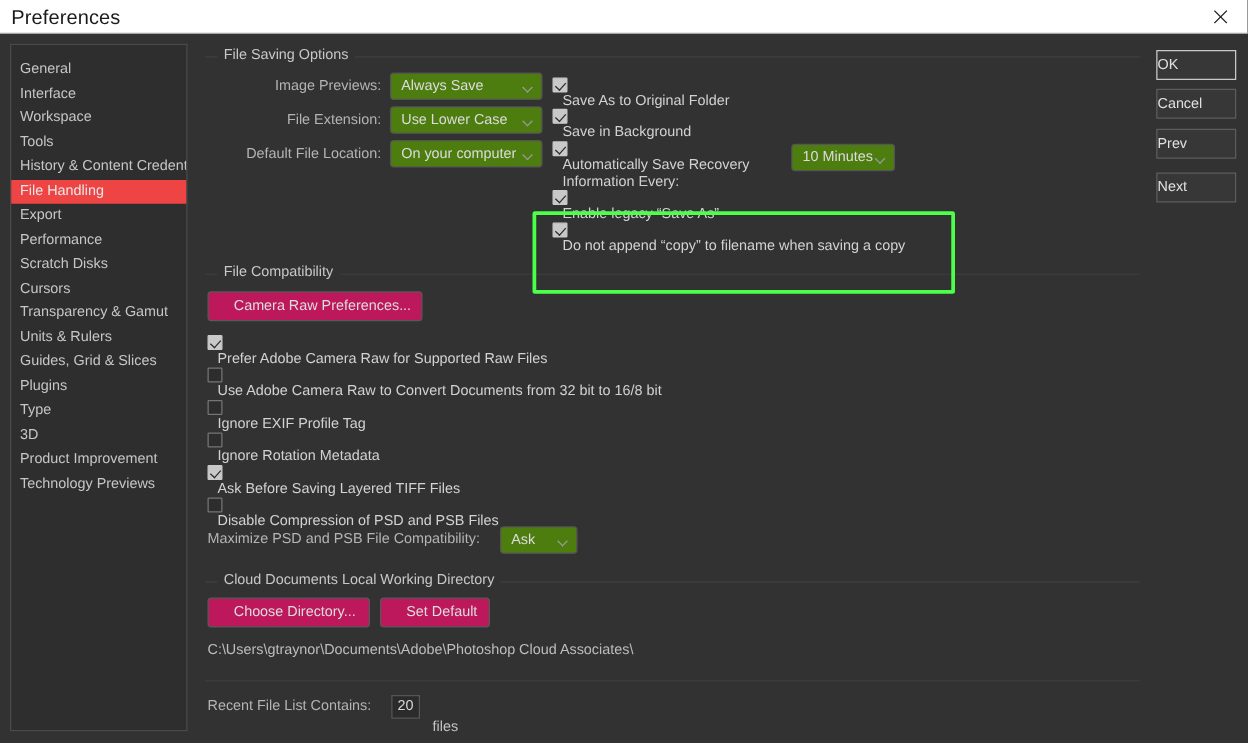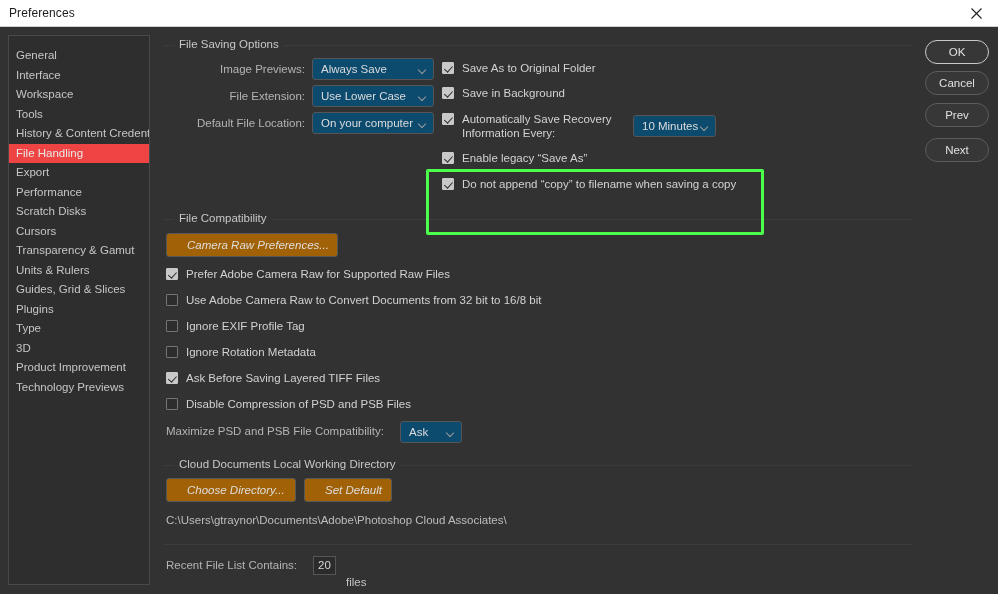--- a/index.html
+++ b/index.html
@@ -13,21 +13,21 @@
 
   
   #titlebar {
     position: absolute; left: 0; top: 0;
     width: 998px; height: 27px;
     background: #ffffff;
     border-bottom: 1px solid #d0d0d0;
   }
   #titlebar .title {
     position: absolute; left: 9px; top: 6px;
-    font-size: 12px; color: #1b1b1b;
+    font-size: 16px; color: #1b1b1b;
     letter-spacing: .1px;
   }
   #closebtn {
     position: absolute; right: 0; top: 0;
     width: 44px; height: 27px;
     display: flex; align-items: center; justify-content: center;
   }
   #closebtn svg { display: block; }
 
   
@@ -97,21 +97,21 @@
     position: absolute;
     font-size: 11.5px;
     color: #c4c4c4;
     white-space: nowrap;
   }
 
   
   .dd {
     position: absolute;
     height: 22px;
-    background: #0c4a6e;
+    background: #4d7c0f;
     border: 1px solid #555555;
     border-radius: 3px;
     color: #dcdcdc;
     font-size: 11.5px;
     line-height: 20px;
     padding-left: 8px;
     white-space: nowrap;
   }
   .dd .chev {
     position: absolute;
@@ -126,20 +126,21 @@
     border-bottom: 1.3px solid #9b9b9b;
     transform: rotate(45deg);
   }
 
   
   .cbrow {
     position: absolute;
     display: flex;
     align-items: flex-start;
     white-space: nowrap;
+    flex-direction: column;
   }
   .cbox {
     width: 12px; height: 12px;
     flex: 0 0 12px;
     border-radius: 1px;
     margin-top: 1px;
     position: relative;
   }
   .cbox.off {
     background: #2d2d2d;
@@ -163,30 +164,29 @@
     font-size: 11.5px;
     color: #d2d2d2;
     line-height: 14px;
     white-space: pre-line;
   }
 
   
   .btn {
     position: absolute;
     height: 24px;
-    background: #a16207;
+    background: #be185d;
     border: 1px solid #585858;
     border-radius: 3px;
     color: #dedede;
     font-size: 11.5px;
     line-height: 22px;
     text-align: center;
     white-space: nowrap;
     padding: 0 20px;
-    font-style: italic;
   }
 
   
   .numfield {
     position: absolute;
     width: 23px; height: 19px;
     background: #2b2b2b;
     border: 1px solid #565656;
     color: #d6d6d6;
     font-size: 11.5px;
@@ -204,25 +204,24 @@
     pointer-events: none;
   }
 
   
   .rbtn {
     position: absolute;
     left: 925px;
     width: 64px; height: 24px;
     background: #373737;
     border: 1px solid #5c5c5c;
-    border-radius: 12px;
+    border-radius: 0;
     color: #e0e0e0;
     font-size: 11.5px;
     line-height: 22px;
-    text-align: center;
   }
   .rbtn.primary { border-color: #c9c9c9; }
 </style>
 </head>
 <body>
 
 <div id="titlebar">
   <div class="title">Preferences</div>
   <div id="closebtn">
     <svg width="11" height="11" viewBox="0 0 11 11">

